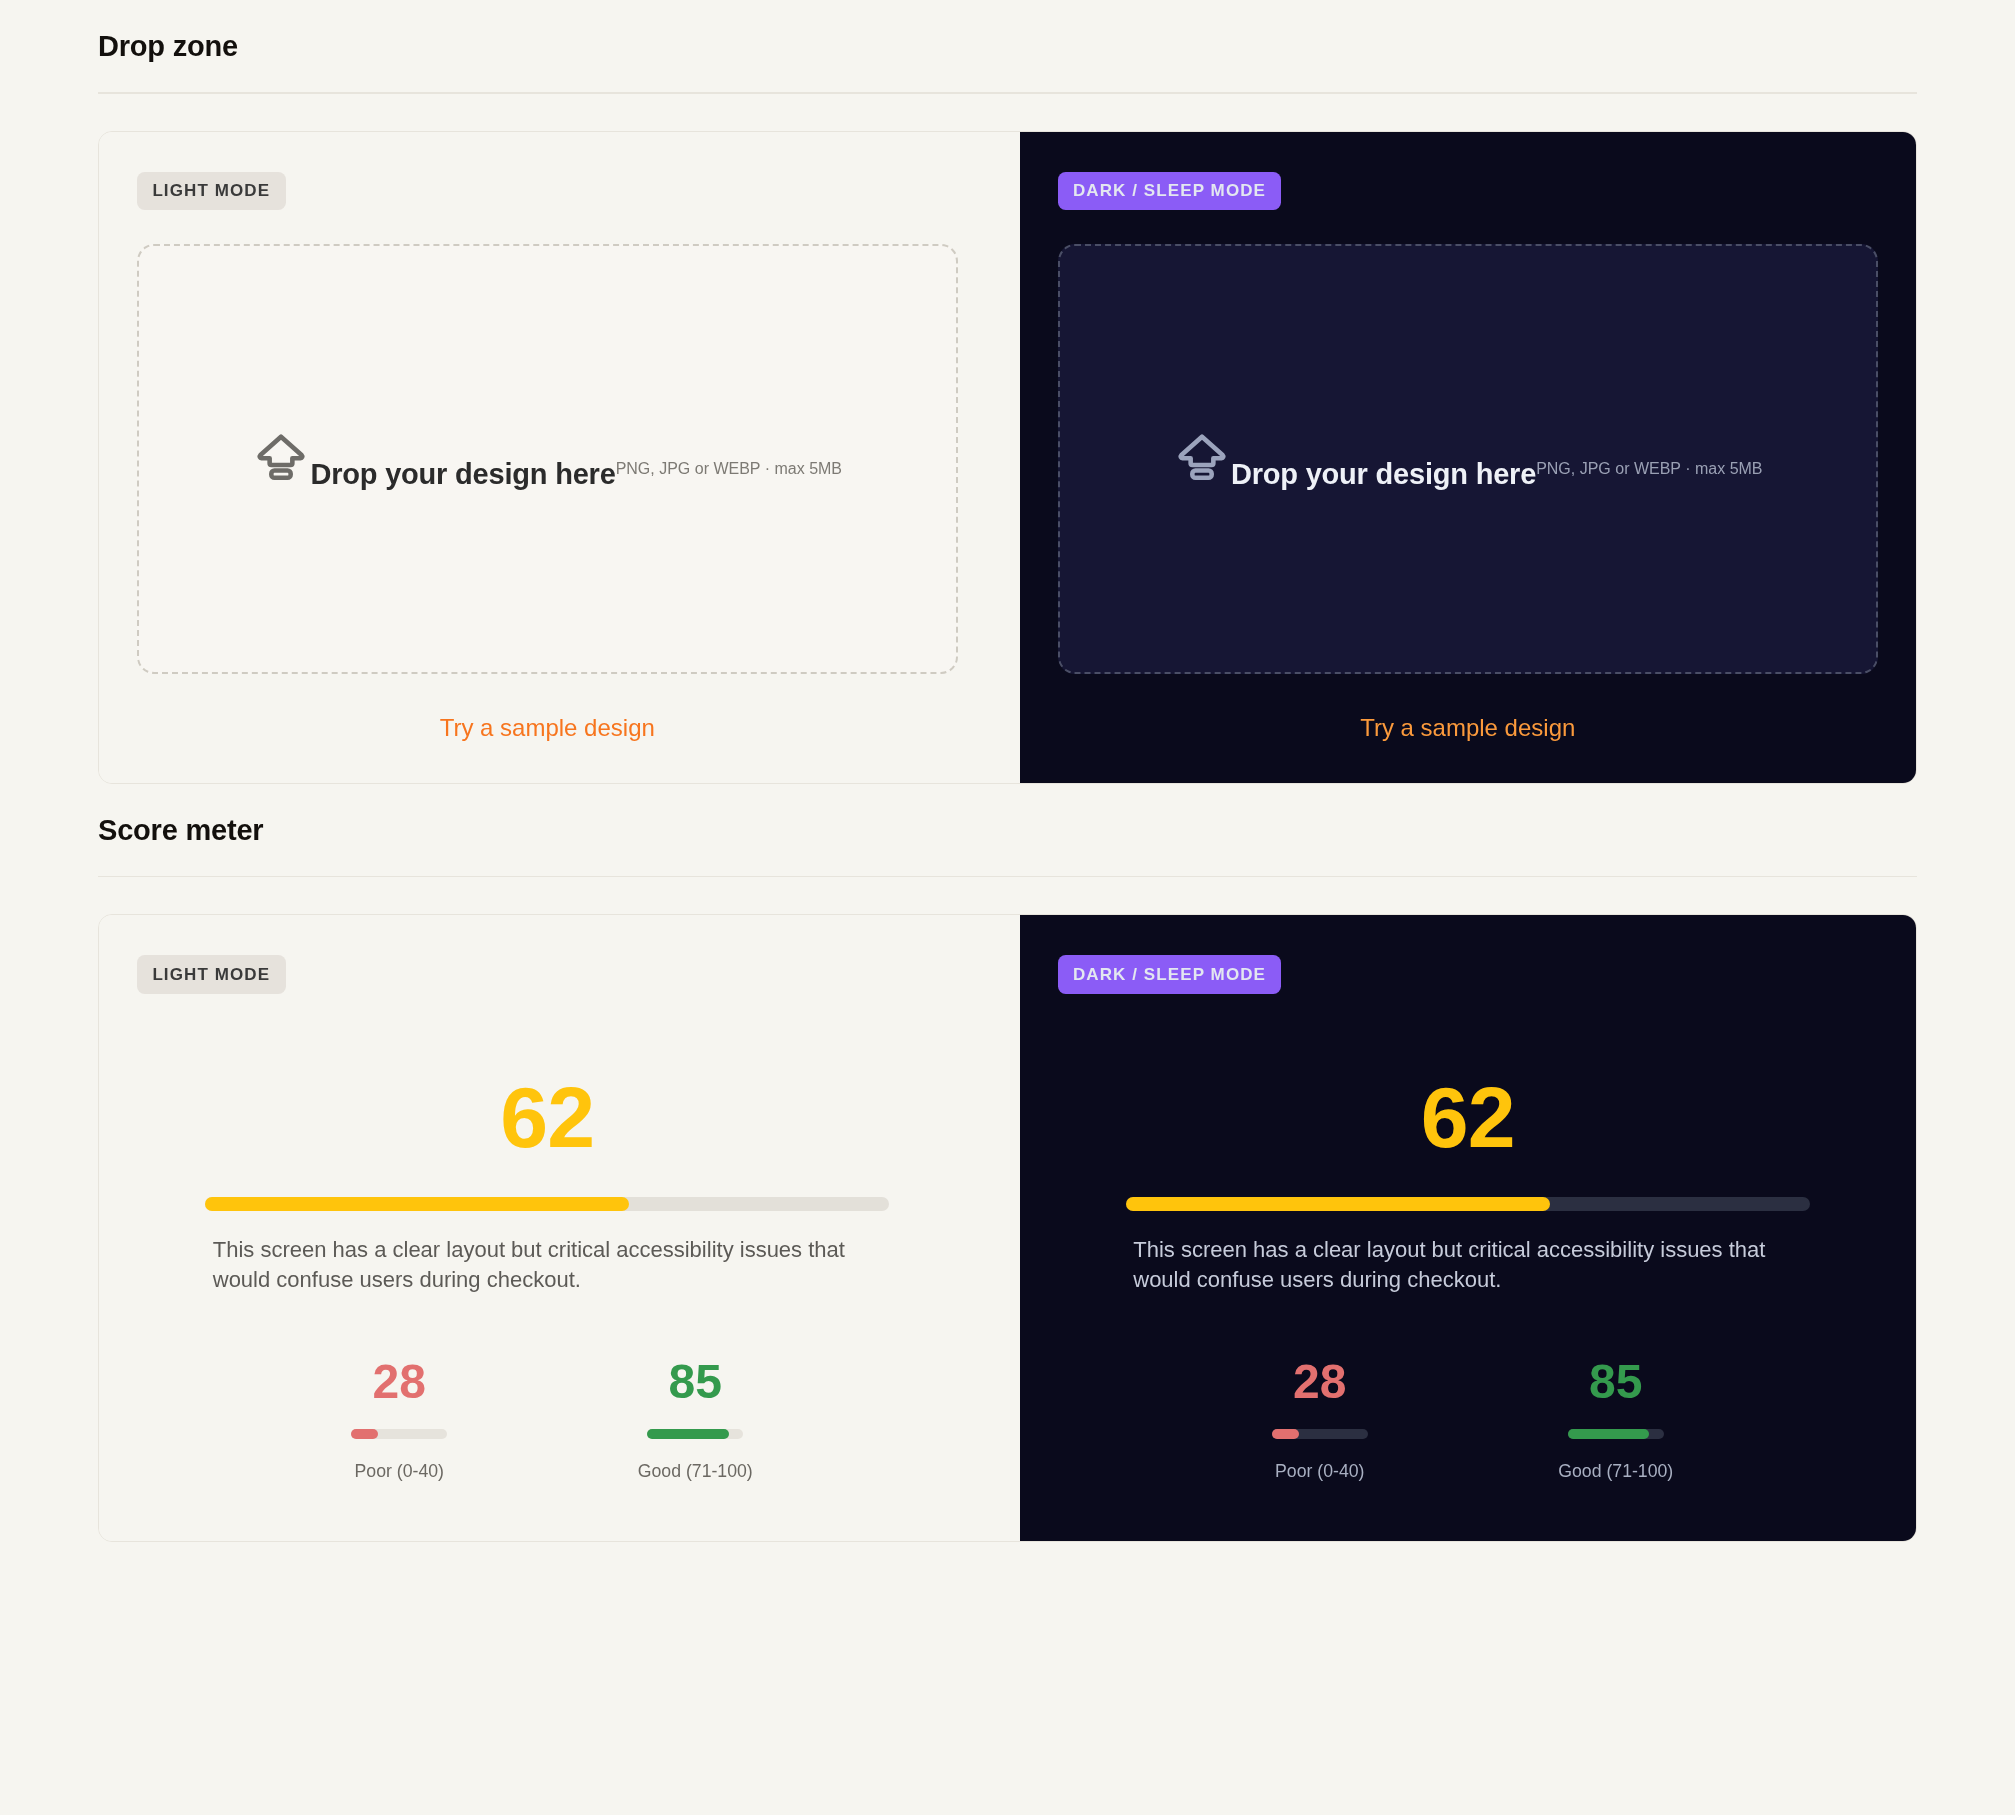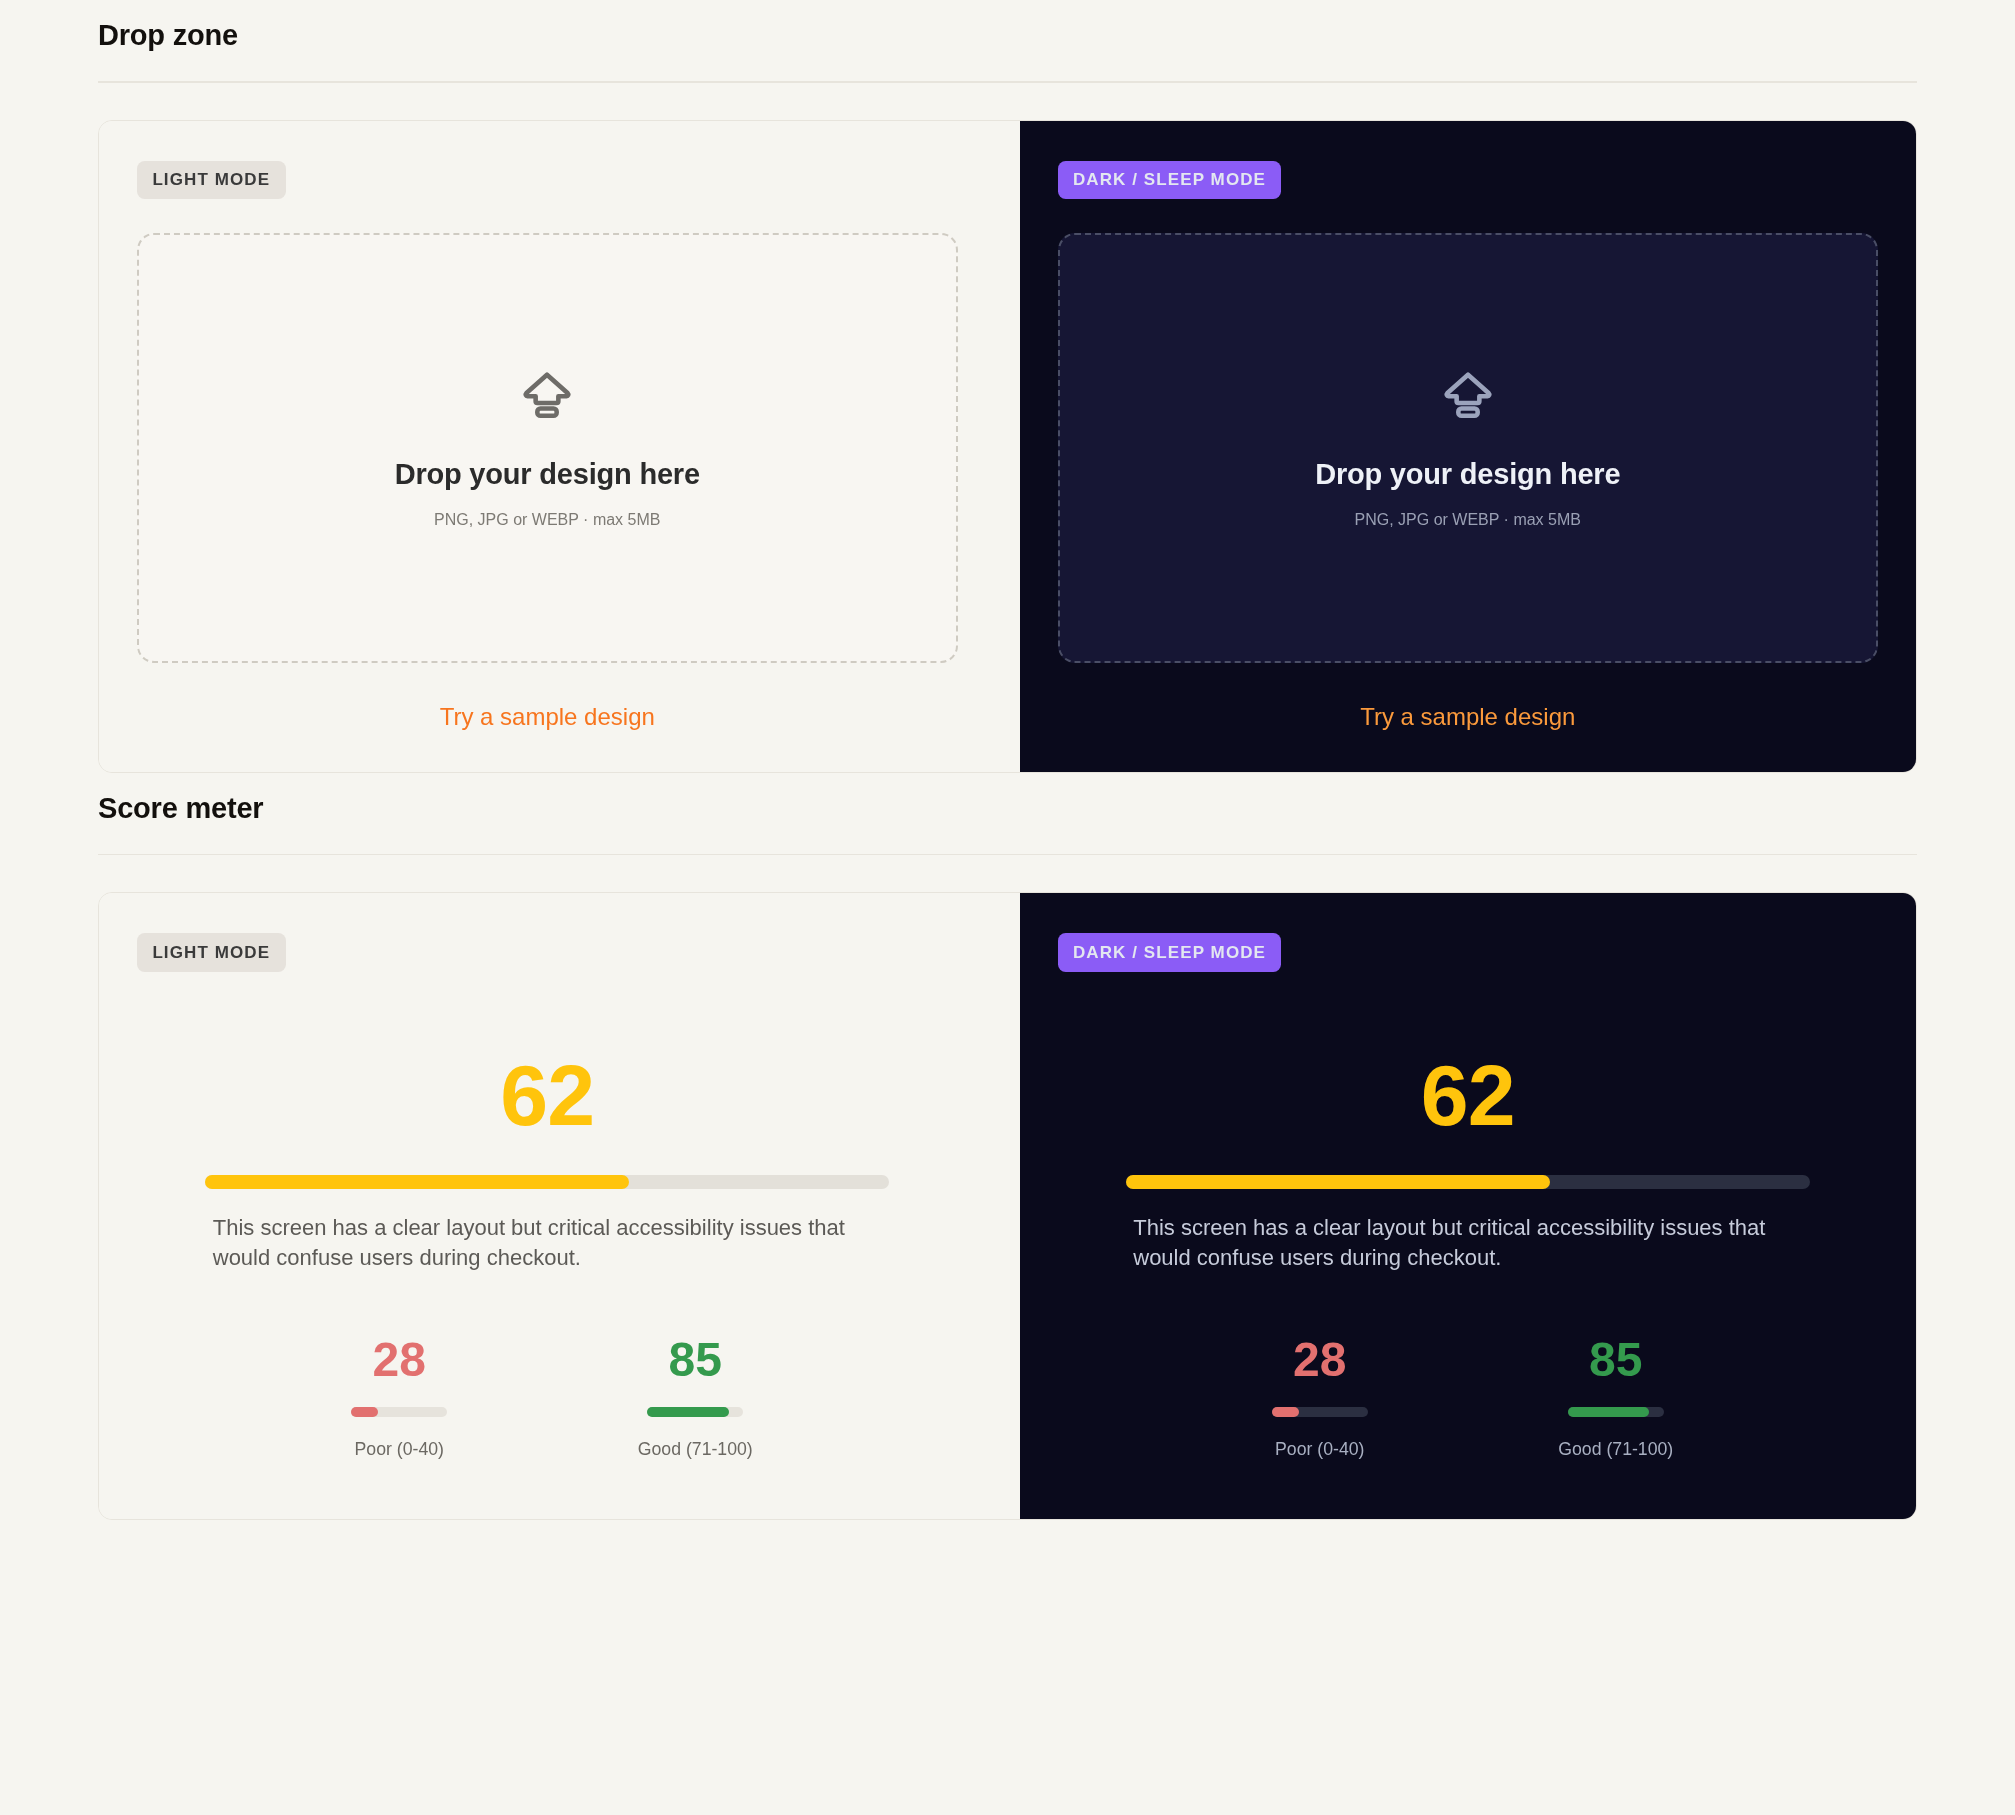--- a/index.html
+++ b/index.html
@@ -21,21 +21,21 @@
   }
 
   
   .section { margin-bottom: 0; }
 
   .section-title {
     font-size: 29px;
     font-weight: 700;
     color: #13100D;
     letter-spacing: -0.2px;
-    padding-top: 19px;
+    padding-top: 30px;
   }
 
   .section-rule {
     height: 1.5px;
     background: #E7E4DC;
     margin-top: 29px;
   }
 
   
   .split-card {
@@ -81,21 +81,21 @@
     color: #E3E7F0;
   }
 
   
   .dropzone {
     margin-top: 34px;
     border-radius: 17px;
     border: 2.3px dashed #CFCBC2;
     height: 430px;
     display: flex;
-    flex-direction: column;
+    flex-direction: row;
     align-items: center;
     justify-content: center;
   }
 
   .dropzone.light-drop {
     background: #F8F6F2;
     border-color: #CFCBC2;
   }
 
   .dropzone.dark-drop {

